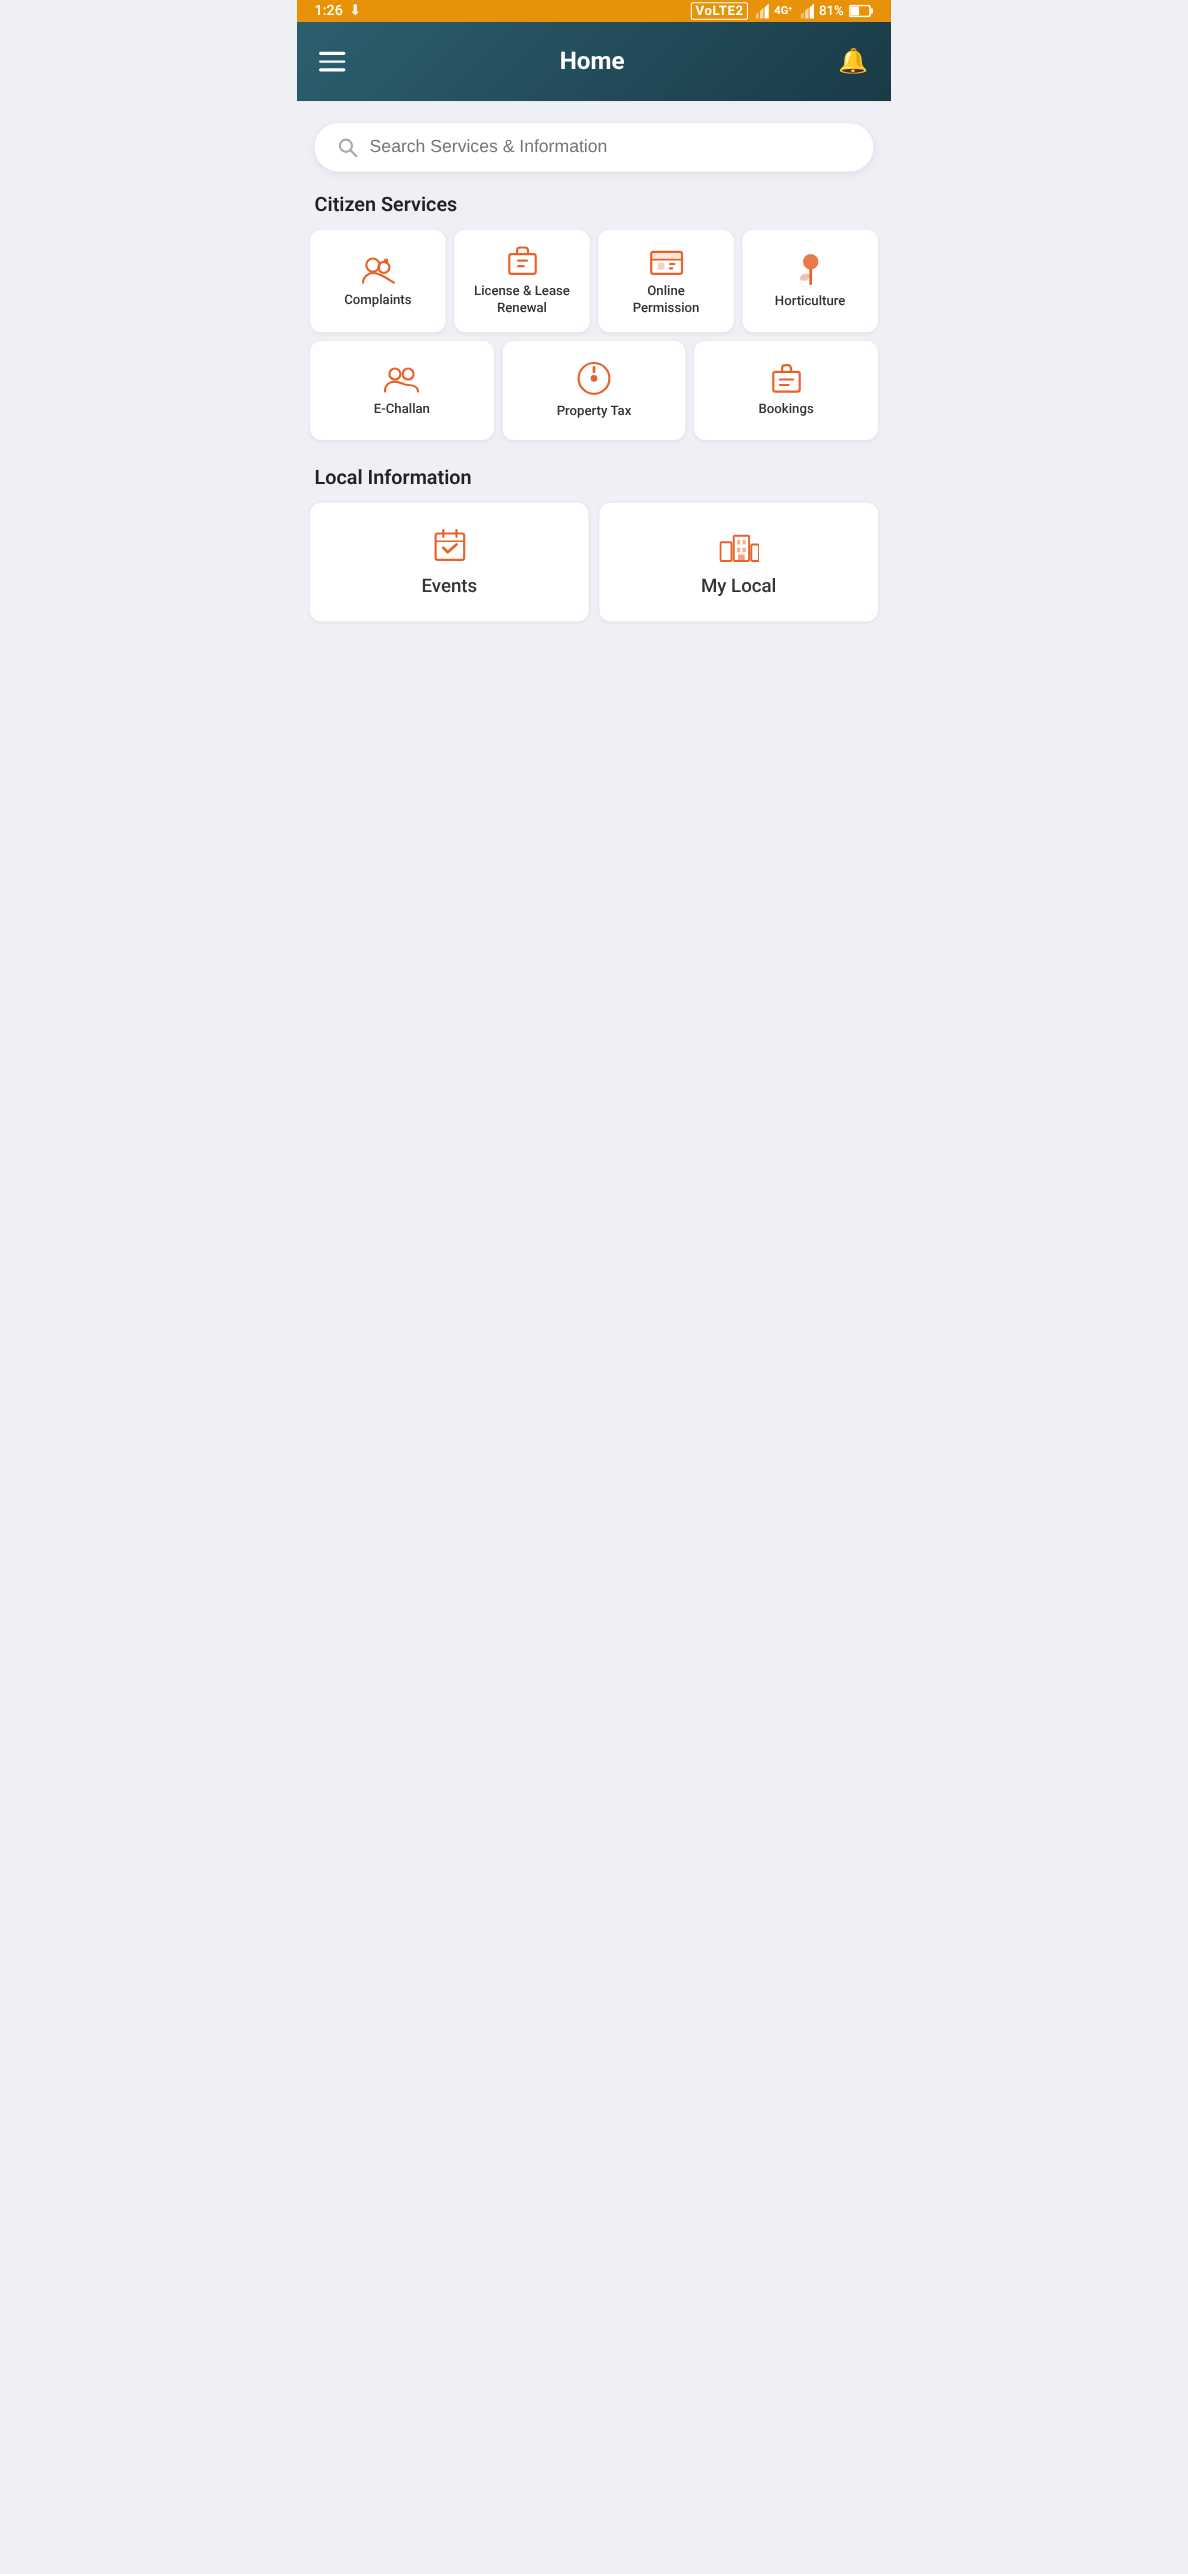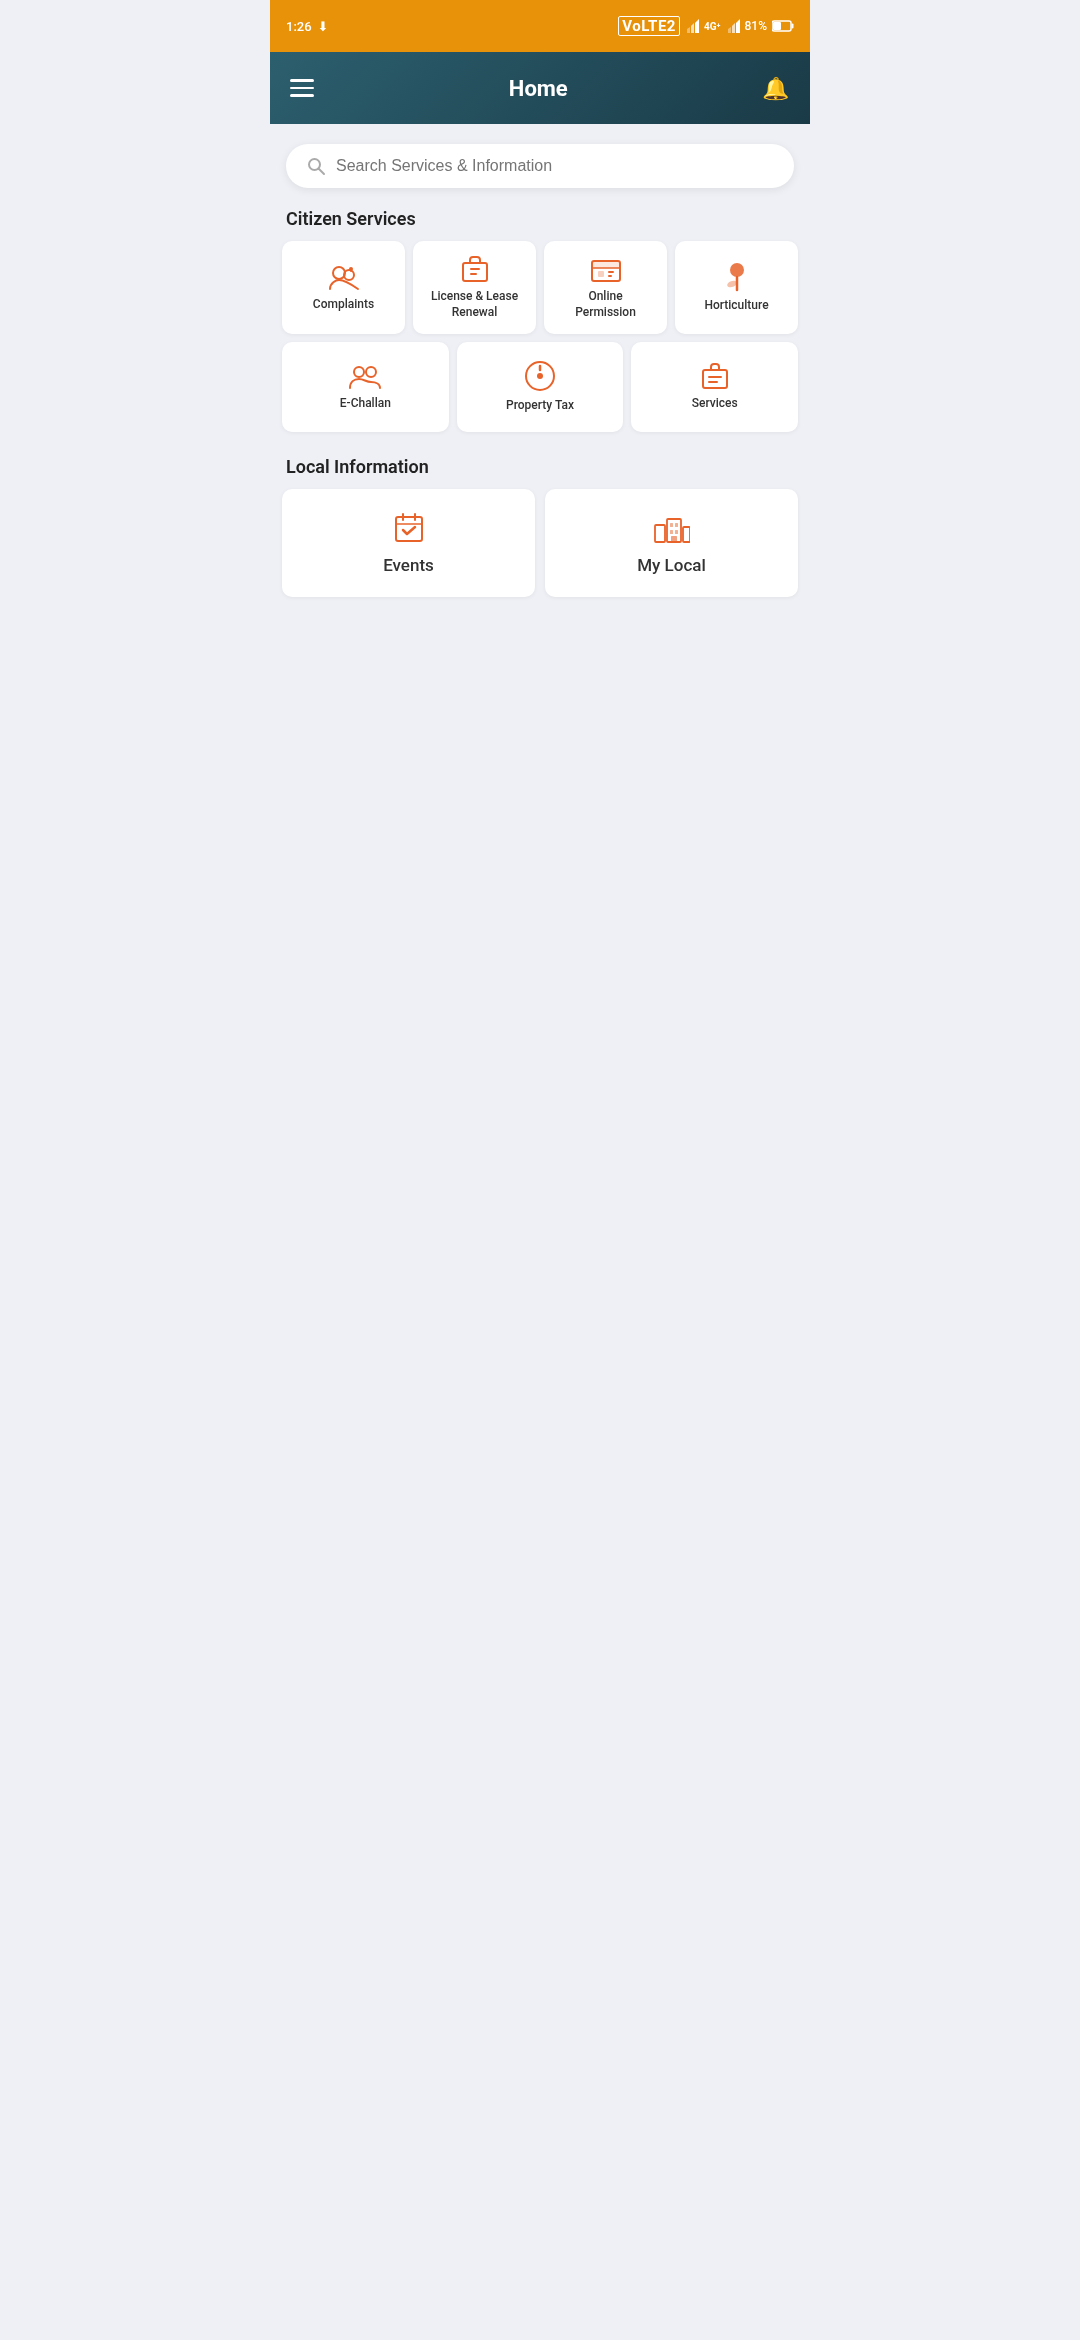--- a/index.html
+++ b/index.html
@@ -17,38 +17,38 @@
     
     .status-bar {
       background: #e8920a;
       color: white;
       display: flex;
       justify-content: space-between;
       align-items: center;
       padding: 6px 16px;
       font-size: 13px;
       font-weight: 500;
-      height: 52px;
+      height: 20px;
     }
     .status-left {
       display: flex;
       align-items: center;
       gap: 6px;
     }
     .status-right {
       display: flex;
       align-items: center;
       gap: 5px;
       font-size: 12px;
     }
     .volte-badge {
       border: 1.5px solid white;
       border-radius: 2px;
       padding: 0px 3px;
-      font-size: 15px;
+      font-size: 12px;
       font-weight: bold;
       letter-spacing: 0.5px;
     }
 
     
     .app-header {
       background: linear-gradient(135deg, #2c5f6e 0%, #1a3a47 100%);
       color: white;
       display: flex;
       align-items: center;
@@ -322,21 +322,21 @@
 
   <div class="service-card">
     <div class="service-icon">
       <svg width="32" height="28" viewBox="0 0 32 28" fill="none">
         <rect x="4" y="8" width="24" height="18" rx="2" stroke="#e8632a" stroke-width="2" fill="none"></rect>
         <path d="M12 8 V5 C12 3.3 13.3 2 15 2 H17 C18.7 2 20 3.3 20 5 V8" stroke="#e8632a" stroke-width="2" fill="none"></path>
         <rect x="9" y="14" width="14" height="2" rx="1" fill="#e8632a"></rect>
         <rect x="9" y="19" width="10" height="2" rx="1" fill="#e8632a"></rect>
       </svg>
     </div>
-    <span class="service-label">Services</span>
+    <span class="service-label">Bookings</span>
   </div>
 
 </div>
 
 <div class="section-title">Local Information</div>
 
 <div class="local-grid">
 
   <div class="local-card">
     <div class="local-icon">

